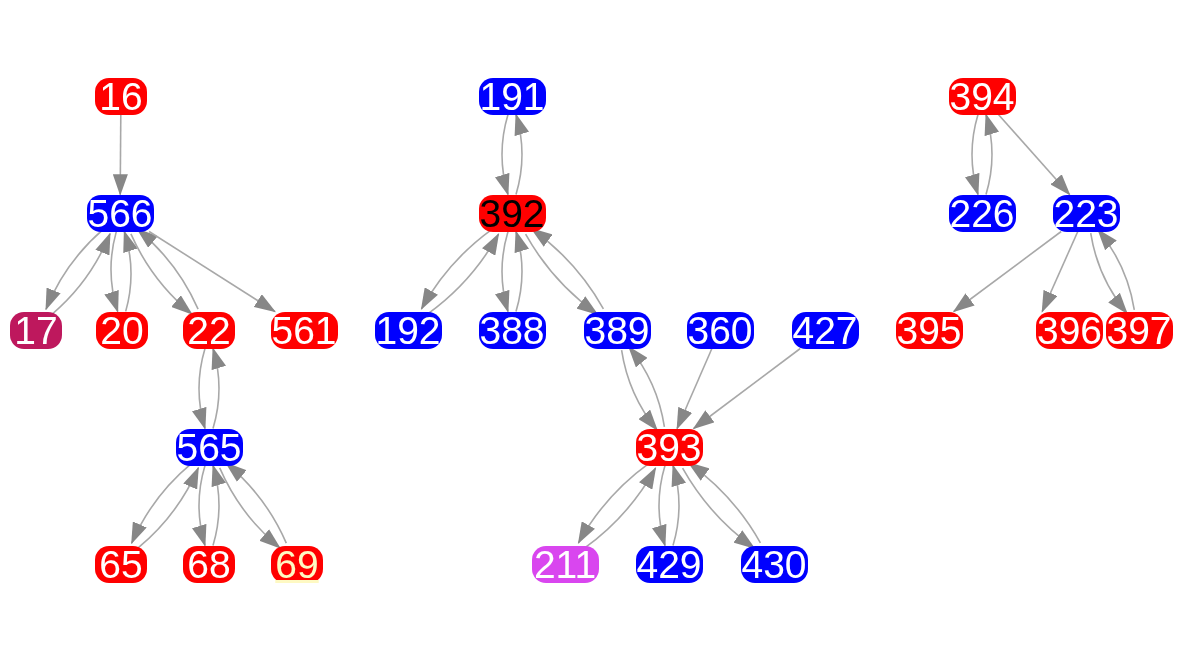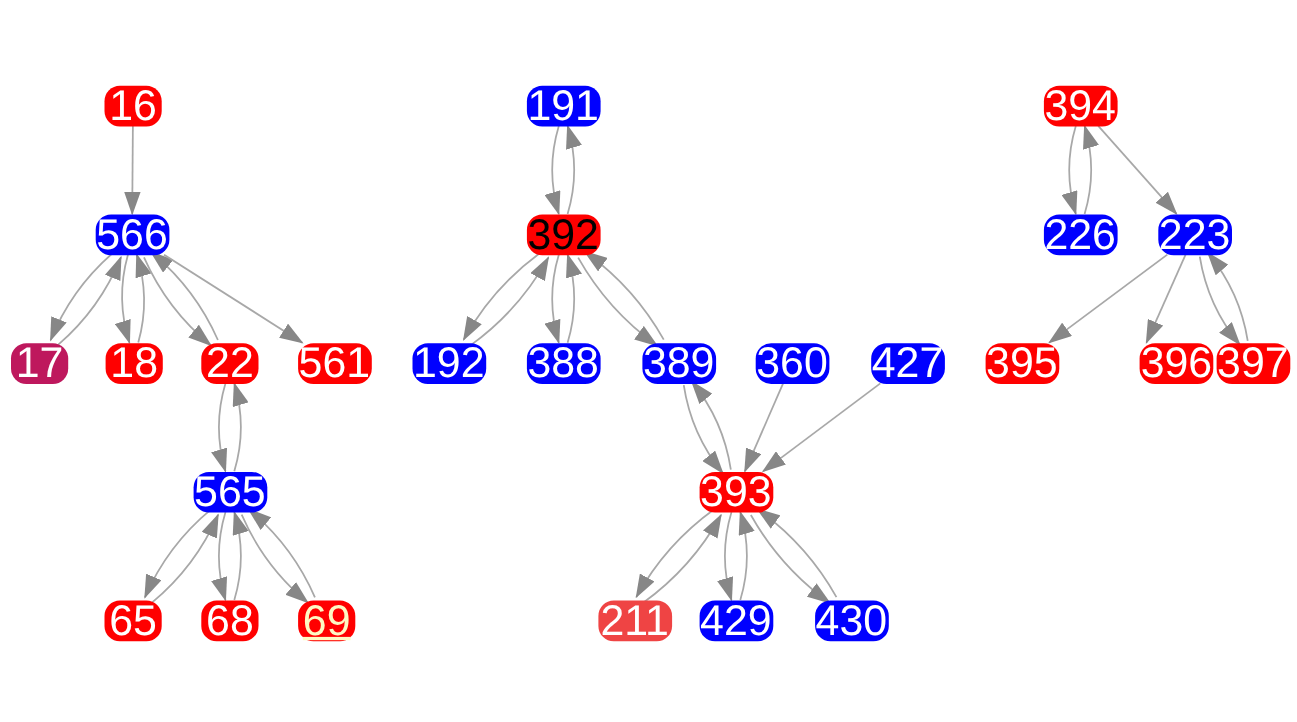--- a/index.html
+++ b/index.html
@@ -108,21 +108,21 @@
       <div class="node" style="left: 948.5px; top: 194.5px; width: 67px; height: 37px; background: rgb(0, 0, 255); color: rgb(255, 255, 255);">
         <span>226</span>
       </div>
       <div class="node" style="left: 1052.5px; top: 194.5px; width: 67px; height: 37px; background: rgb(0, 0, 255); color: rgb(255, 255, 255);">
         <span>223</span>
       </div>
       <div class="node" style="left: 10px; top: 311.5px; width: 52px; height: 37px; background: #be185d; color: rgb(255, 255, 255);">
         <span>17</span>
       </div>
       <div class="node" style="left: 96px; top: 311.5px; width: 52px; height: 37px; background: rgb(255, 0, 0); color: rgb(255, 255, 255);">
-        <span>18</span>
+        <span>20</span>
       </div>
       <div class="node" style="left: 183px; top: 311.5px; width: 52px; height: 37px; background: rgb(255, 0, 0); color: rgb(255, 255, 255);">
         <span>22</span>
       </div>
       <div class="node" style="left: 270.5px; top: 311.5px; width: 67px; height: 37px; background: rgb(255, 0, 0); color: rgb(255, 255, 255);">
         <span>561</span>
       </div>
       <div class="node" style="left: 374.5px; top: 311.5px; width: 67px; height: 37px; background: rgb(0, 0, 255); color: rgb(255, 255, 255);">
         <span>192</span>
       </div>
@@ -155,21 +155,21 @@
       </div>
       <div class="node" style="left: 95px; top: 545.5px; width: 52px; height: 37px; background: rgb(255, 0, 0); color: rgb(255, 255, 255);">
         <span>65</span>
       </div>
       <div class="node" style="left: 183px; top: 545.5px; width: 52px; height: 37px; background: rgb(255, 0, 0); color: rgb(255, 255, 255);">
         <span>68</span>
       </div>
       <div class="node" style="left: 271px; top: 545.5px; width: 52px; height: 37px; background: rgb(255, 0, 0); color: #fef9c3; text-decoration: underline;">
         <span>69</span>
       </div>
-      <div class="node" style="left: 531.5px; top: 545.5px; width: 67px; height: 37px; background: #ef4444; color: rgb(255, 255, 255); margin-left: 12px;">
+      <div class="node" style="left: 531.5px; top: 545.5px; width: 67px; height: 37px; background: #d946ef; color: rgb(255, 255, 255);">
         <span>211</span>
       </div>
       <div class="node" style="left: 635.5px; top: 545.5px; width: 67px; height: 37px; background: rgb(0, 0, 255); color: rgb(255, 255, 255);">
         <span>429</span>
       </div>
       <div class="node" style="left: 740.5px; top: 545.5px; width: 67px; height: 37px; background: rgb(0, 0, 255); color: rgb(255, 255, 255);">
         <span>430</span>
       </div>
     </div>
 </div>

